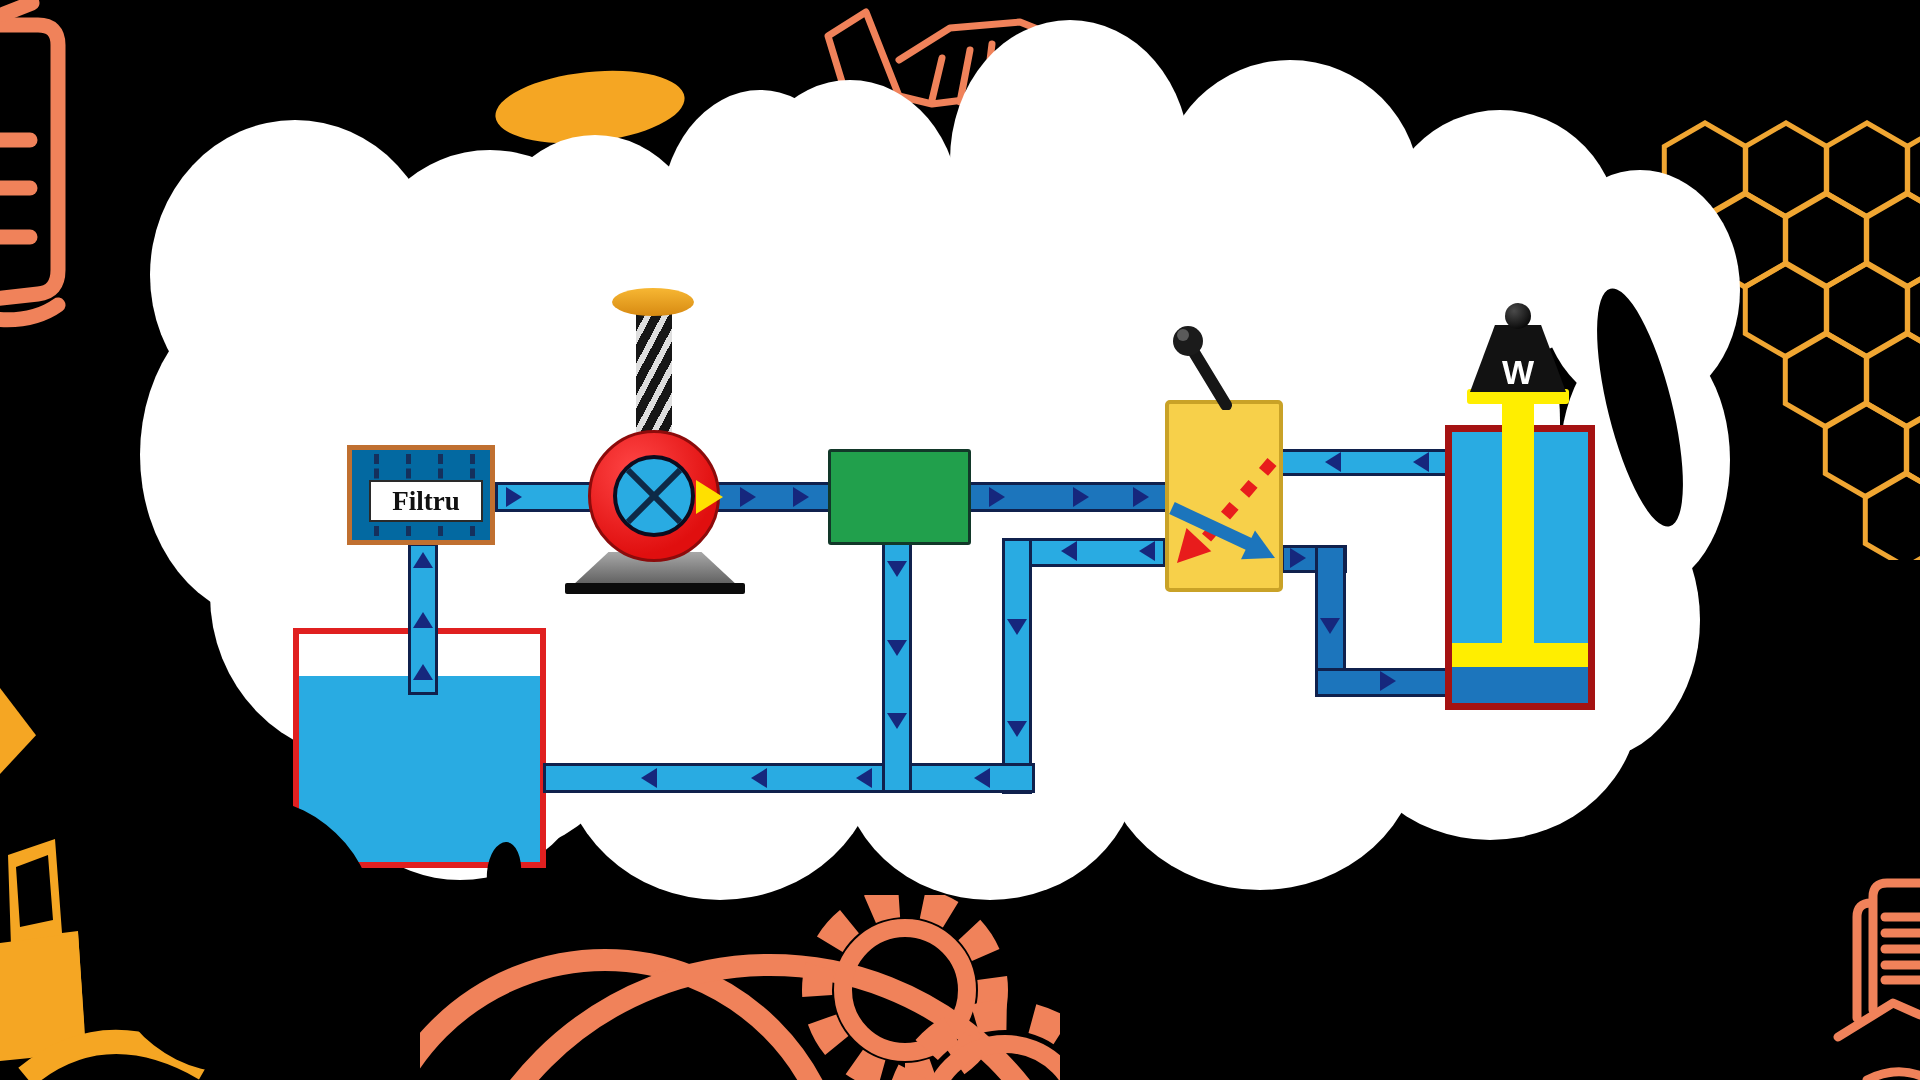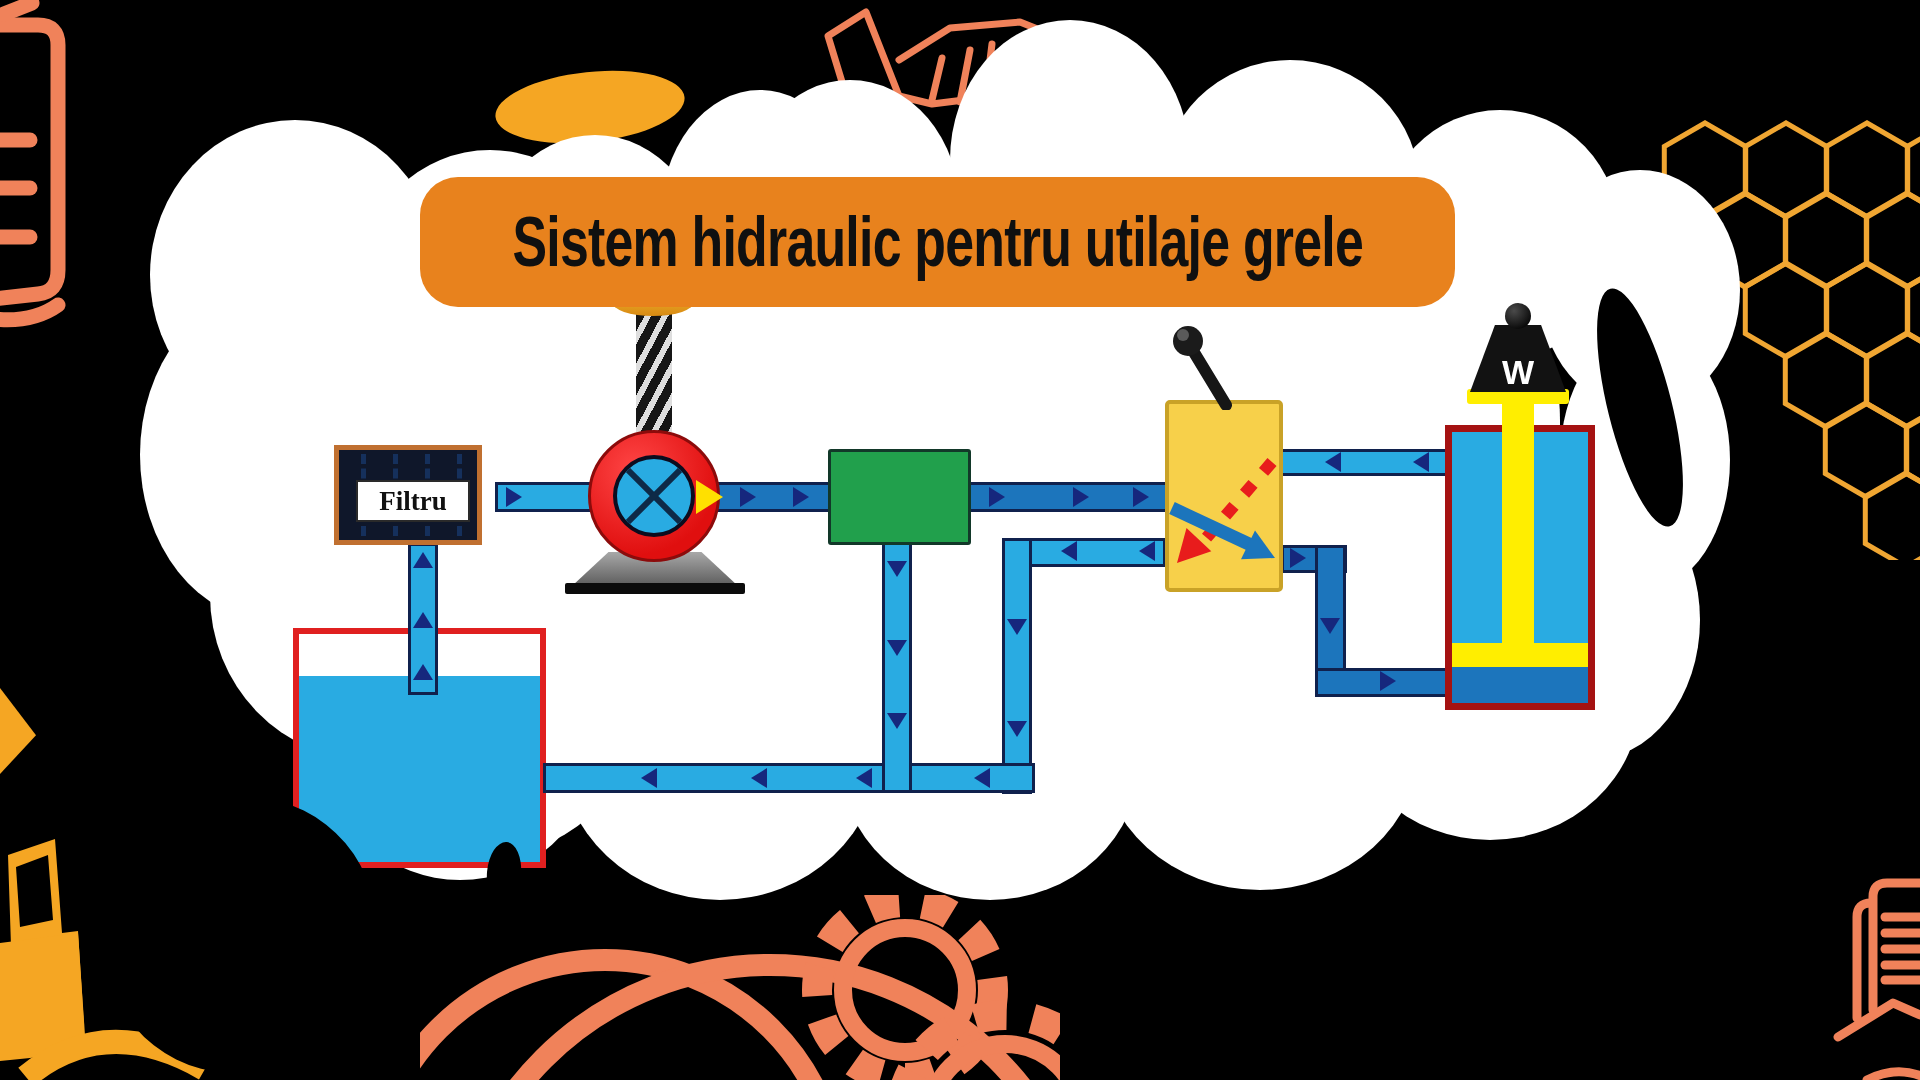--- a/index.html
+++ b/index.html
@@ -17,21 +17,21 @@
   .pipe{position:absolute;box-sizing:border-box;border:3px solid #10214d;z-index:3;}
   .pipe.light{background:#29abe2;}
   .pipe.dark{background:#1c75bc;}
   .ar{position:absolute;width:0;height:0;border-style:solid;}
   .ar.r{border-width:10px 0 10px 16px;border-color:transparent transparent transparent #16277d;top:2px;}
   .ar.l{border-width:10px 16px 10px 0;border-color:transparent #16277d transparent transparent;top:2px;}
   .ar.u{border-width:0 10px 16px 10px;border-color:transparent transparent #16277d transparent;left:2px;}
   .ar.d{border-width:16px 10px 0 10px;border-color:#16277d transparent transparent transparent;left:2px;}
   .h27 .ar{top:0px;}
   
-  #filter{position:absolute;left:334px;top:445px;width:148px;height:100px;background:#0f172a;
+  #filter{position:absolute;left:347px;top:445px;width:148px;height:100px;background:#0369a1;
           border:5px solid #c07030;box-sizing:border-box;z-index:4;}
   .fmesh{position:absolute;top:4px;bottom:4px;width:0;border-left:5px dashed #15305c;}
   #filter-label{position:absolute;left:17px;top:30px;width:110px;height:38px;background:#fff;
           border:2px solid #2a2a2a;display:flex;align-items:center;justify-content:center;
           font-family:"Liberation Serif",serif;font-weight:700;font-size:27px;color:#111;}
   #tank{position:absolute;left:293px;top:628px;width:253px;height:240px;background:#fff;
         border:6px solid #e02020;box-sizing:border-box;z-index:2;}
   #tank-fluid{position:absolute;left:0;right:0;bottom:0;height:186px;background:#29abe2;}
   #pump-screw{position:absolute;left:636px;top:300px;width:36px;height:138px;z-index:3;
         background:repeating-linear-gradient(118deg,#dedede 0 6px,#161616 6px 15px);}
@@ -181,23 +181,20 @@
     <div class="cb" style="left:1480px;top:480px;width:220px;height:280px;z-index:1"></div>
     <div class="cb rect" style="left:260px;top:200px;width:1300px;height:520px;z-index:1"></div>
     <div class="cb" style="left:300px;top:560px;width:340px;height:300px;z-index:1"></div>
     <div class="cb" style="left:330px;top:640px;width:260px;height:240px;z-index:1"></div>
     <div class="cb" style="left:560px;top:600px;width:320px;height:300px;z-index:1"></div>
     <div class="cb" style="left:840px;top:620px;width:300px;height:280px;z-index:1"></div>
     <div class="cb" style="left:1100px;top:600px;width:320px;height:290px;z-index:1"></div>
     <div class="cb" style="left:1340px;top:560px;width:300px;height:280px;z-index:1"></div>
   </div>
 
-  <div id="banner">
-    <span class="t">Sistem hidraulic pentru utilaje grele</span>
-  </div>
 
   <div id="tank">
     <div id="tank-fluid"></div>
   </div>
 
   <div class="pipe light" style="left:495px;top:482px;width:100px;height:30px;">
     <i class="ar r" style="left:8px"></i>
   </div>
   <div class="pipe dark" style="left:592px;top:482px;width:240px;height:30px;">
     <i class="ar r" style="left:145px"></i>

